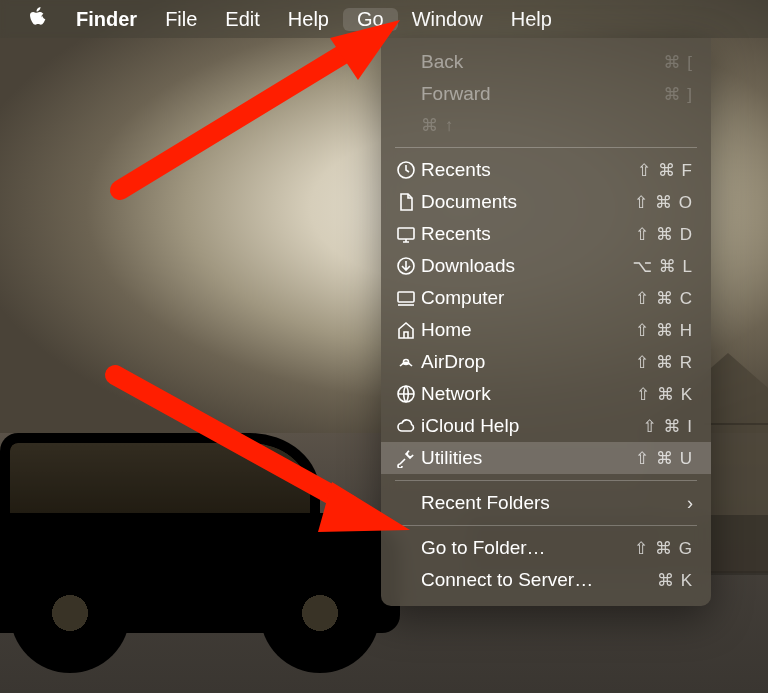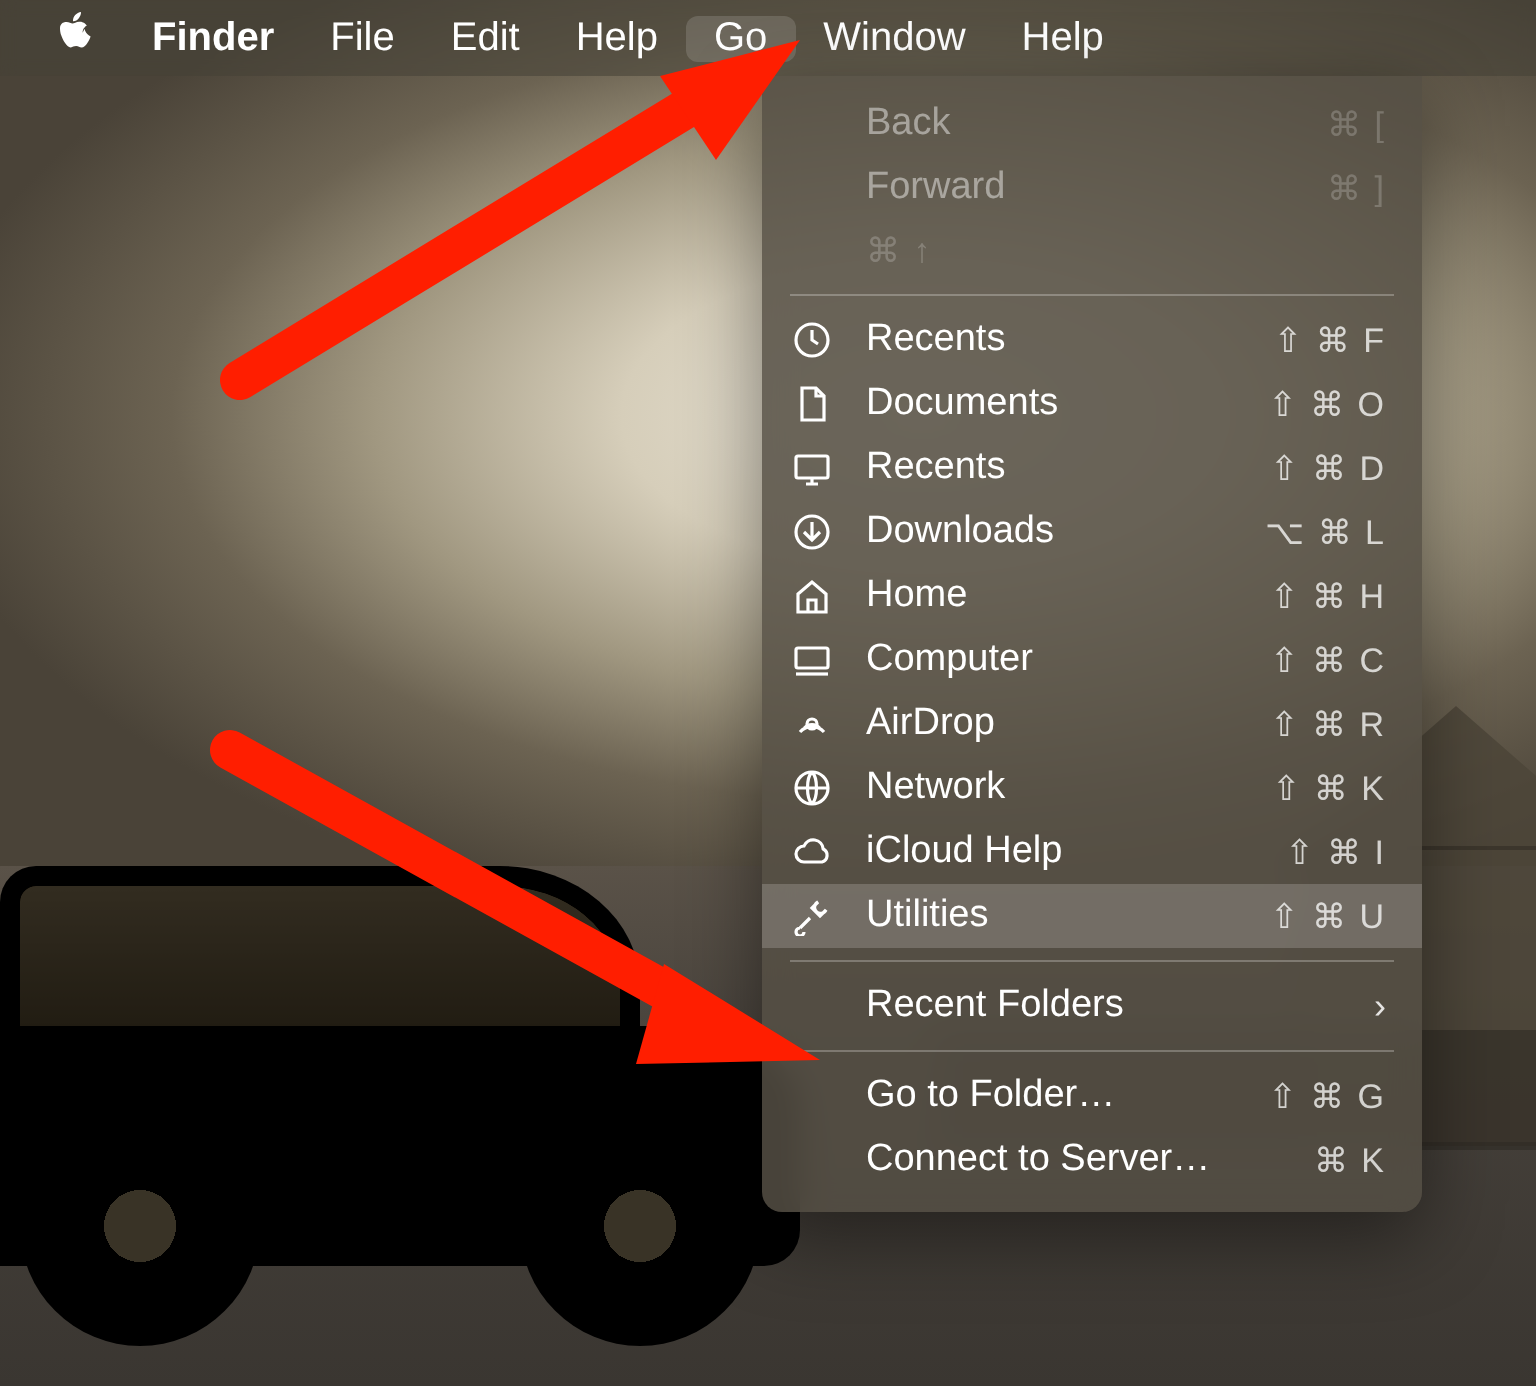--- a/index.html
+++ b/index.html
@@ -78,21 +78,21 @@
     border-radius: 0 0 10px 10px;
     padding: 8px 0 10px;
     color:#fff;
     font-size:19px;
     box-shadow: 0 12px 40px rgba(0,0,0,.45);
     backdrop-filter: blur(8px);
   }
   .menu .row {
     display:flex; align-items:center;
     padding: 5px 18px 5px 14px;
-    gap:16px;
+    gap:4px;
     cursor:default;
   }
   .menu .row .icon { width:22px; display:flex; justify-content:center; }
   .menu .row .icon svg { width:20px; height:20px; stroke:#fff; fill:none; stroke-width:1.6; }
   .menu .row .icon.fill svg { fill:#fff; stroke:none; }
   .menu .row .label { flex:1; white-space:nowrap; }
   .menu .row .shortcut { font-size:17px; letter-spacing:1px; opacity:.75; white-space:nowrap; }
   .menu .row.disabled { color: rgba(255,255,255,.45); }
   .menu .row.disabled .shortcut { opacity:.45; }
   .menu .row.highlight { background: rgba(255,255,255,.18); }
@@ -187,34 +187,34 @@
           <svg viewBox="0 0 20 20">
             <use href="#i-download"></use>
           </svg>
         </span>
         <span class="label">Downloads</span>
         <span class="shortcut">⌥ ⌘ L</span>
       </div>
       <div class="row">
         <span class="icon">
           <svg viewBox="0 0 20 20">
+            <use href="#i-computer"></use>
+          </svg>
+        </span>
+        <span class="label">Computer</span>
+        <span class="shortcut">⇧ ⌘ C</span>
+      </div>
+      <div class="row">
+        <span class="icon">
+          <svg viewBox="0 0 20 20">
             <use href="#i-home"></use>
           </svg>
         </span>
         <span class="label">Home</span>
         <span class="shortcut">⇧ ⌘ H</span>
-      </div>
-      <div class="row">
-        <span class="icon">
-          <svg viewBox="0 0 20 20">
-            <use href="#i-computer"></use>
-          </svg>
-        </span>
-        <span class="label">Computer</span>
-        <span class="shortcut">⇧ ⌘ C</span>
       </div>
       <div class="row">
         <span class="icon">
           <svg viewBox="0 0 20 20">
             <use href="#i-airdrop"></use>
           </svg>
         </span>
         <span class="label">AirDrop</span>
         <span class="shortcut">⇧ ⌘ R</span>
       </div>

